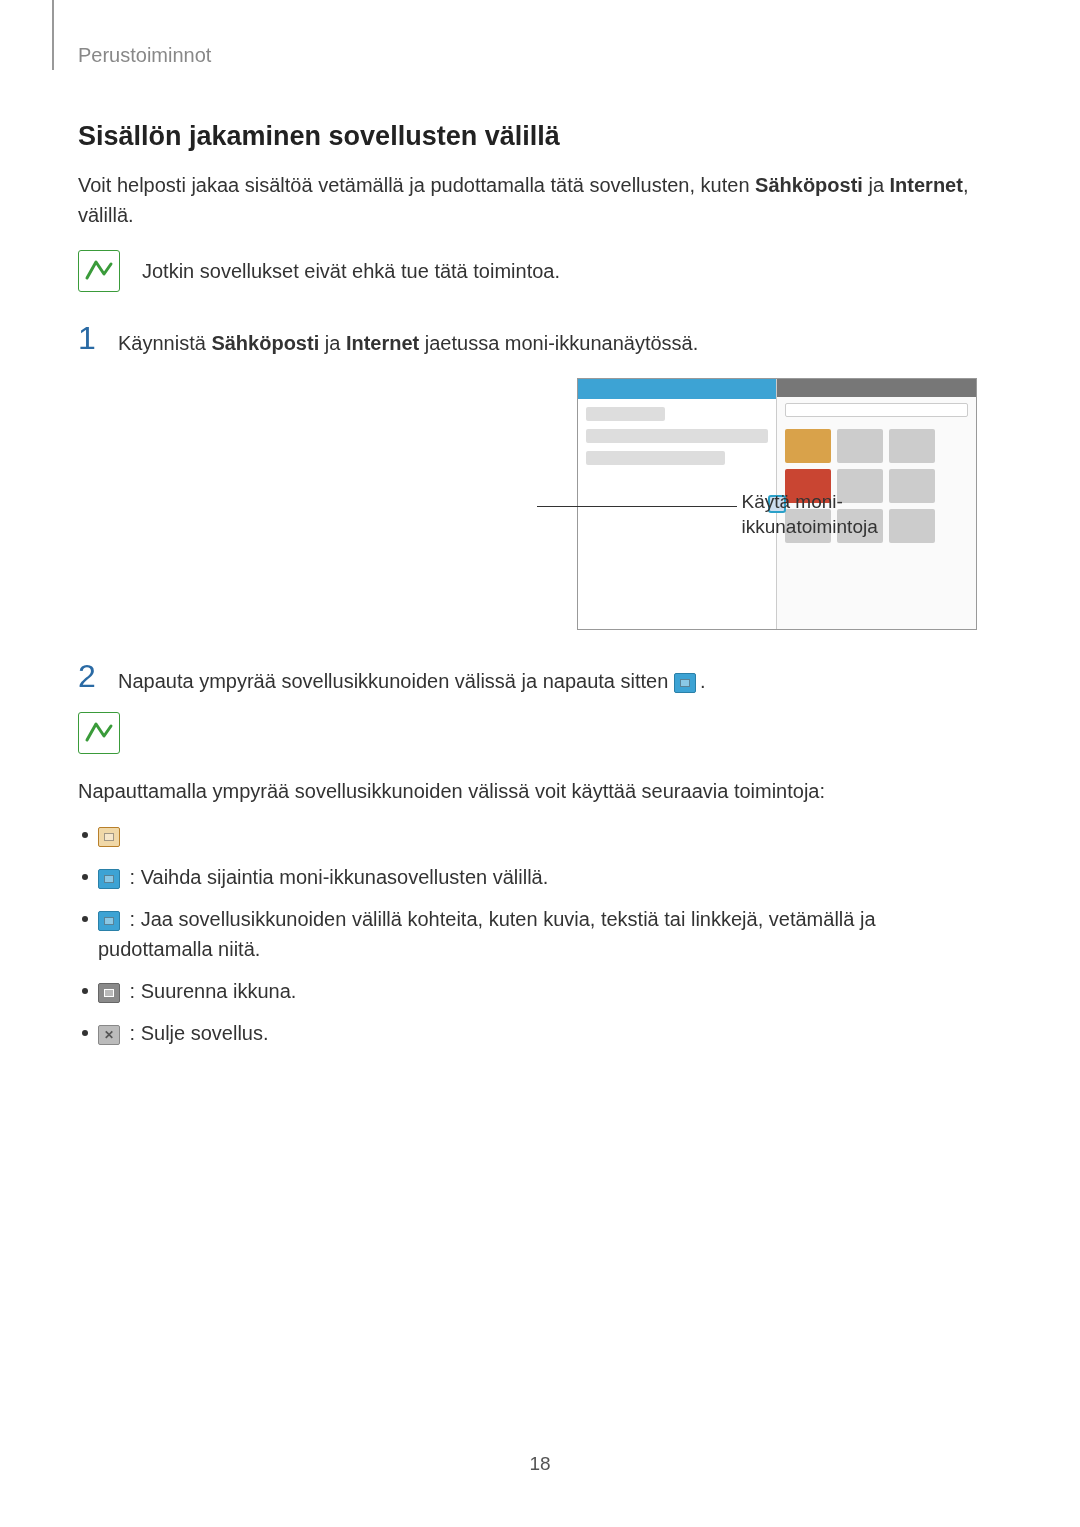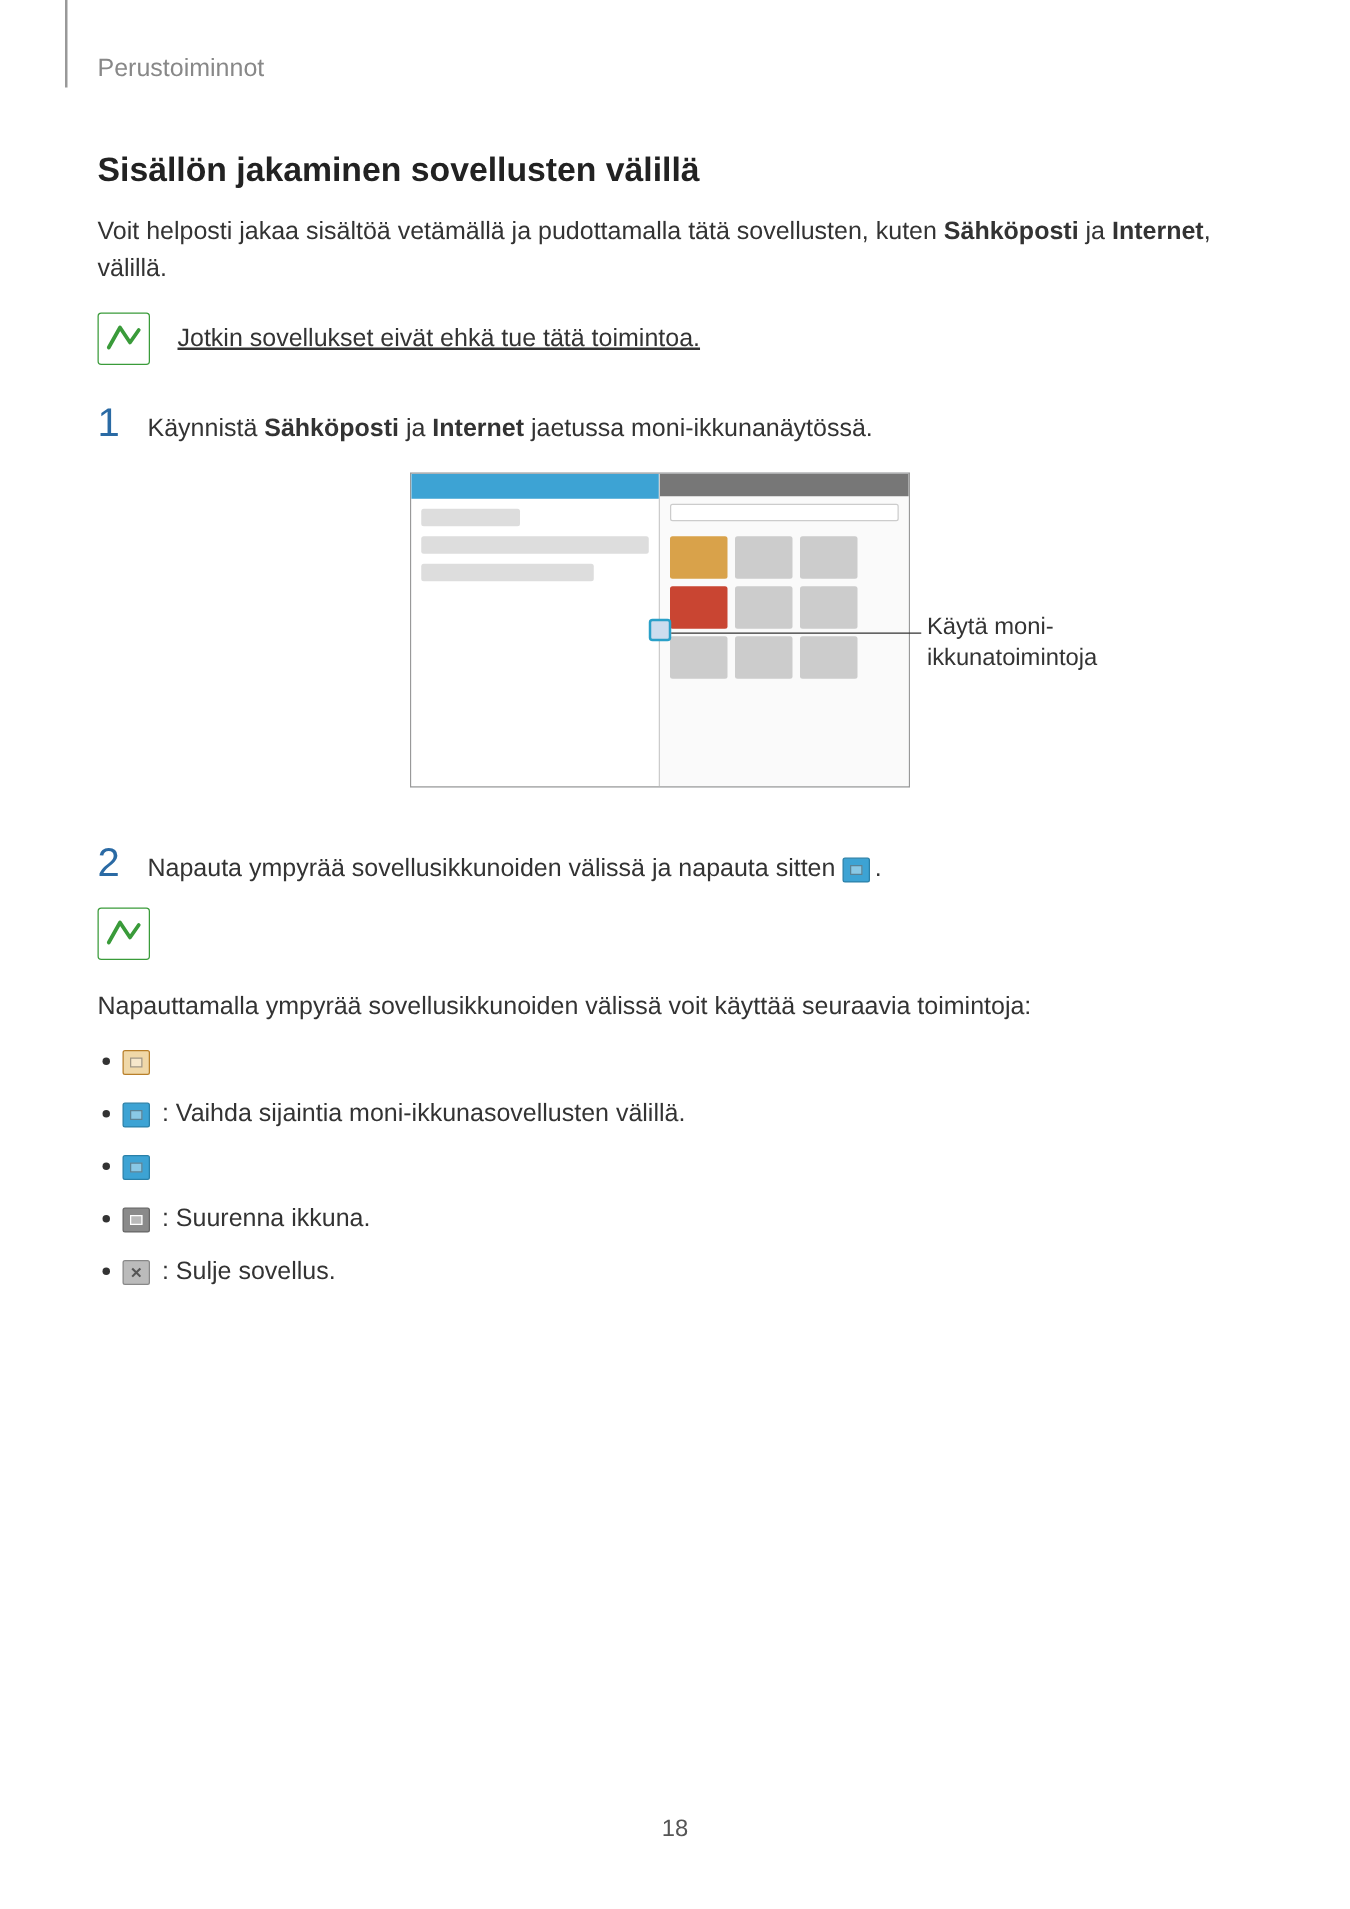--- a/index.html
+++ b/index.html
@@ -56,21 +56,20 @@
     display: flex;
     align-items: center;
     justify-content: center;
     flex: none;
   }
   .note-icon svg { width: 30px; height: 30px; }
   .note-text {
     font-size: 20px;
     line-height: 1.5;
     padding-top: 6px;
-    text-decoration: underline;
   }
 
   .step-row {
     display: flex;
     align-items: flex-start;
     gap: 18px;
     margin-bottom: 16px;
   }
   .step-num {
     font-size: 32px;
@@ -81,23 +80,23 @@
     flex: none;
   }
   .step-text {
     font-size: 20px;
     line-height: 1.5;
     padding-top: 6px;
   }
 
   .figure-area {
     display: flex;
-    justify-content: center;
+    justify-content: flex-end;
     align-items: center;
-    margin: 20px 0 44px 0;
+    margin: 20px 0 30px 0;
     position: relative;
   }
   .screenshot {
     width: 400px;
     height: 252px;
     background: #eef1f4;
     border: 1px solid #999;
     filter: blur(0.6px);
     position: relative;
     overflow: hidden;
@@ -302,20 +301,21 @@
               </span>
             <span>: Vaihda sijaintia moni-ikkunasovellusten välillä.</span>
           </div>
         </li>
         <li>
           <span class="bullet-dot"></span>
           <div class="li-body">
             <span class="small-icon ic-blue">
                 <span class="inner-sq"></span>
               </span>
+            <span>: Jaa sovellusikkunoiden välillä kohteita, kuten kuvia, tekstiä tai linkkejä, vetämällä ja pudottamalla niitä.</span>
           </div>
         </li>
         <li>
           <span class="bullet-dot"></span>
           <div class="li-body">
             <span class="small-icon ic-gray">
                 <span class="inner-sq" style="border-color:#fff;"></span>
               </span>
             <span>: Suurenna ikkuna.</span>
           </div>

